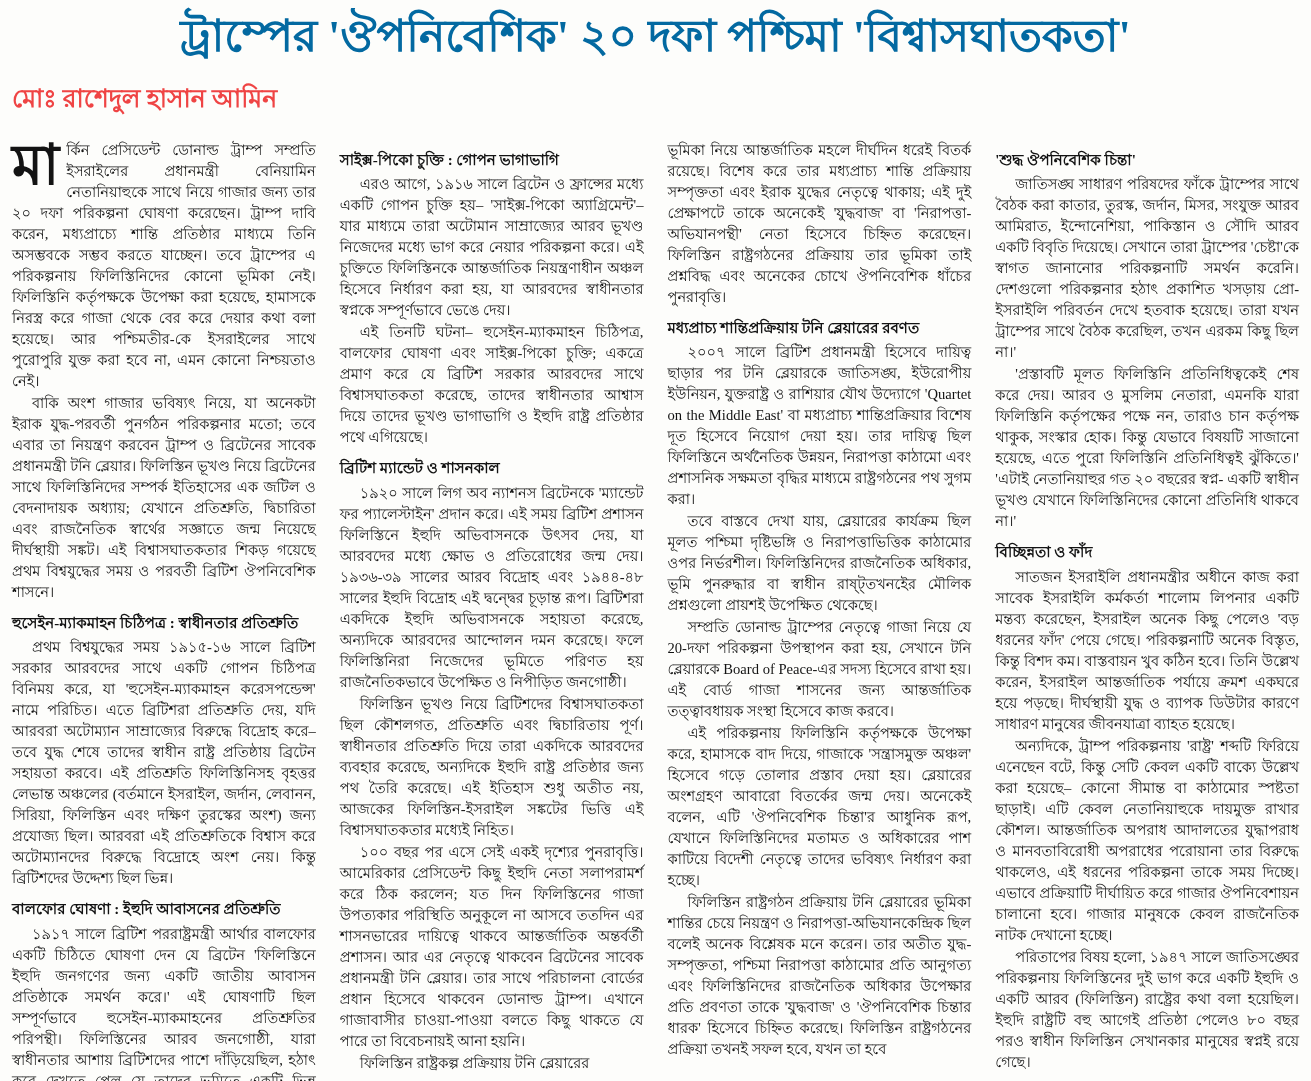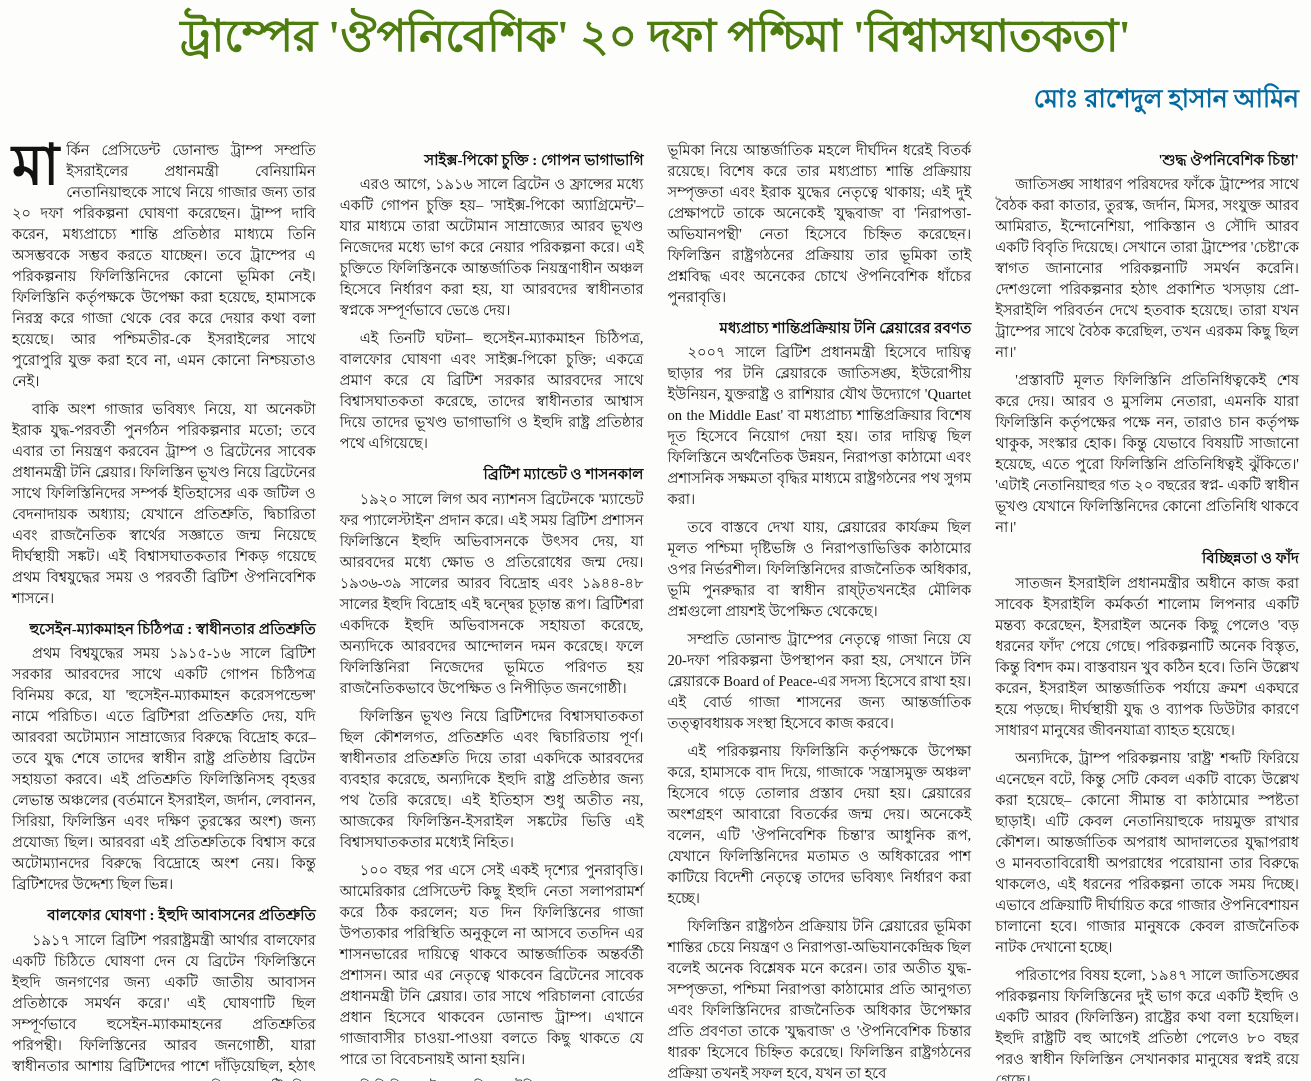--- a/index.html
+++ b/index.html
@@ -15,47 +15,47 @@
     min-height: 1081px;
     background: #fdfdfb;
     padding: 8px 12px 14px 12px;
   }
   .headline {
     text-align: center;
     font-size: 44px;
     font-weight: 700;
     line-height: 1.15;
     padding: 4px 0 8px 0;
-    color: #4d7c0f;
+    color: #0369a1;
   }
   .byline {
-    text-align: right;
+    text-align: left;
     font-size: 25px;
     font-weight: 700;
     padding: 8px 0 18px 0;
-    color: #0369a1;
+    color: #ef4444;
   }
   .cols {
     display: flex;
     gap: 24px;
     align-items: flex-start;
   }
   .col {
     flex: 1 1 0;
     text-align: justify;
     font-size: 14.6px;
     line-height: 1.44;
   }
   .para { text-indent: 20px; }
   .para.lead, .para.cont { text-indent: 0; }
-  .para + .para { margin-top: 7px; }
+  .para + .para { margin-top: 1px; }
   .subhead {
     font-size: 15px;
     font-weight: 700;
-    text-align: right;
+    text-align: left;
     margin-top: 10px;
     margin-bottom: 3px;
   }
   .dropcap {
     float: left;
     font-size: 56px;
     line-height: 44px;
     font-weight: 700;
     padding: 3px 7px 0 0;
   }

